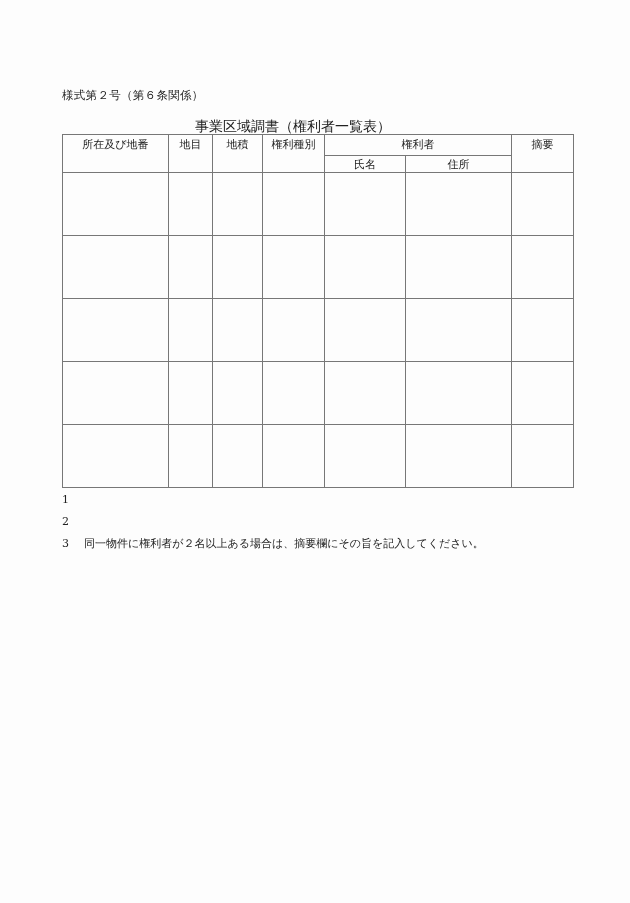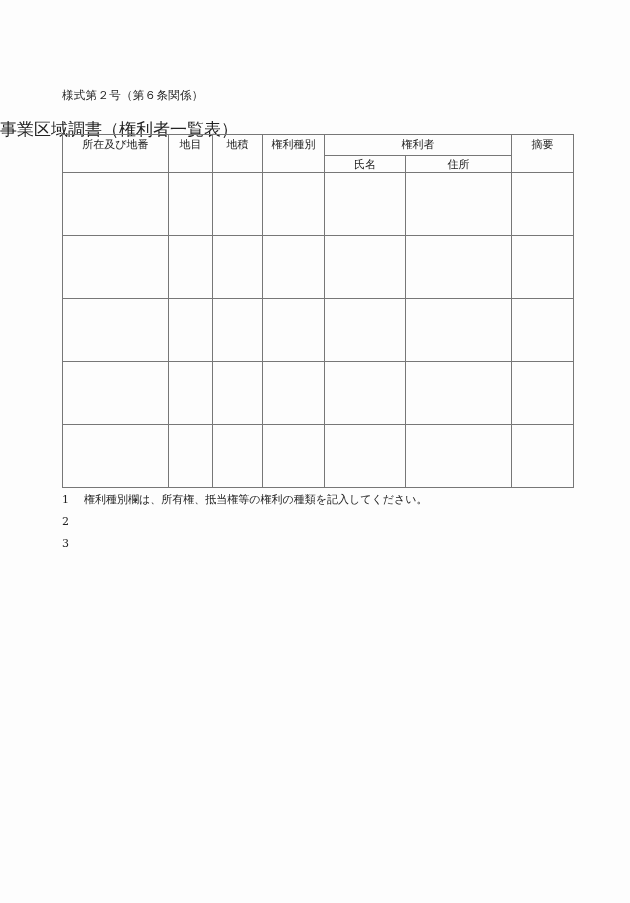--- a/index.html
+++ b/index.html
@@ -1,19 +1,19 @@
 <!DOCTYPE html>
 <html><head>
 <meta charset="utf-8">
 <style>
   html, body { margin:0; padding:0; }
   body { width:630px; height:903px; background:#fdfdfd; position:relative; overflow:hidden;
          font-family:"DejaVu Serif", serif; color:#222; }
   .form-no { position:absolute; left:62px; top:88px; font-size:11.5px; letter-spacing:0.3px; }
-  .title { position:absolute; left:0; width:586px; top:118px; font-size:17px; }
+  .title { position:absolute; left:0; width:586px; top:118px; text-align:center; font-size:14px; }
   table { position:absolute; left:62px; top:134px; border-collapse:collapse; table-layout:fixed; }
   td, th { border:1px solid #777; font-weight:normal; font-size:11px; padding:0;font-family:Liberation Mono, monospace; }
   th { vertical-align:top; text-align:center; }
   .h1 th { height:18px; padding-top:2px; }
   .h2 th { height:16px; vertical-align:middle;margin-top:45px; }
   .body-row td { height:62px; }
   .notes { position:absolute; left:62px; top:489px; width:520px; font-size:11px; line-height:22px; }
   .note { display:flex; }
   .note .num { width:22px; flex:none; }
 </style>
@@ -90,21 +90,21 @@
         <td></td>
         <td></td>
         <td></td>
       </tr>
 </tbody>
   </table>
 
 <div class="notes">
   <div class="note">
     <span class="num">1</span>
-    <span>権利種別欄は、所有権、抵当権等の権利の種類を記入してください。</span>
   </div>
   <div class="note">
     <span class="num">2</span>
   </div>
   <div class="note">
     <span class="num">3</span>
+    <span>同一物件に権利者が２名以上ある場合は、摘要欄にその旨を記入してください。</span>
   </div>
 </div>
 
 </body></html>

